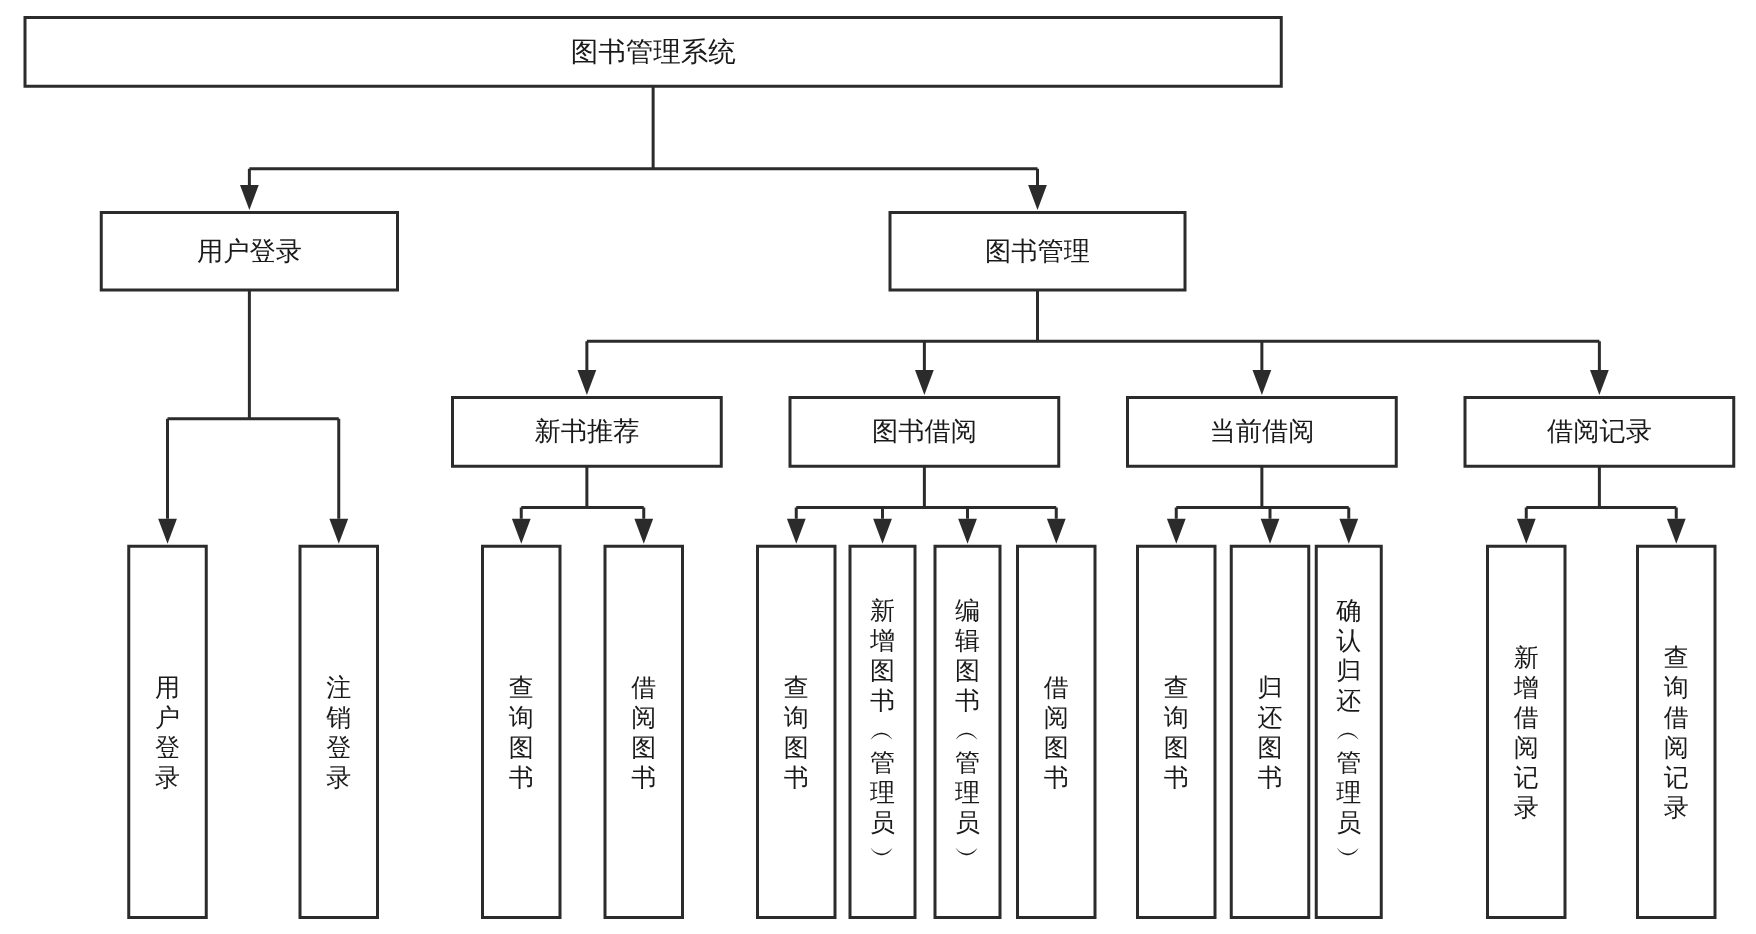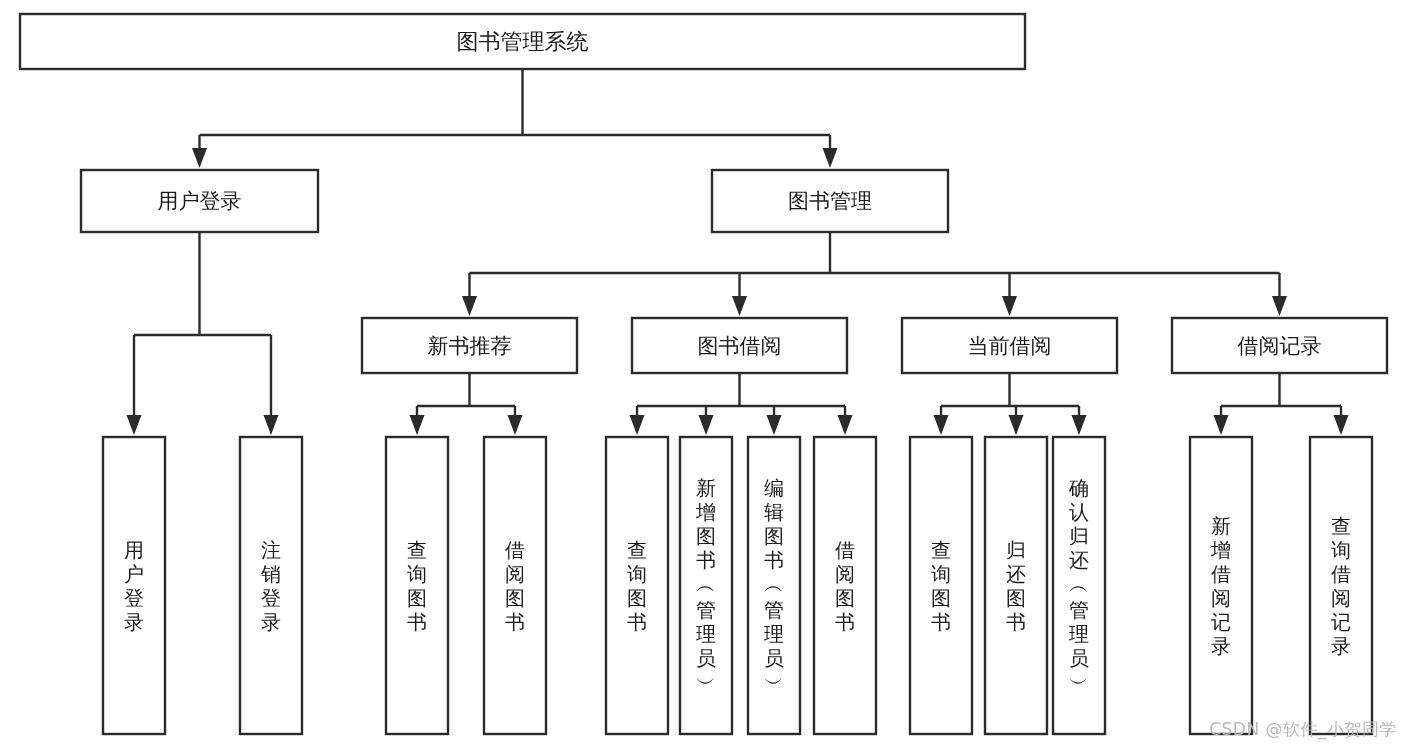--- a/index.html
+++ b/index.html
@@ -274,14 +274,13 @@
       <div class="vlabel" style="left: 1310px; top: 437px; width: 62px; height: 297px;">
         <span>查</span>
         <span>询</span>
         <span>借</span>
         <span>阅</span>
         <span>记</span>
         <span>录</span>
       </div>
     </div>
 
-  <div class="watermark">CSDN @软件_小贺同学</div>
 </div>
 
 </body></html>

